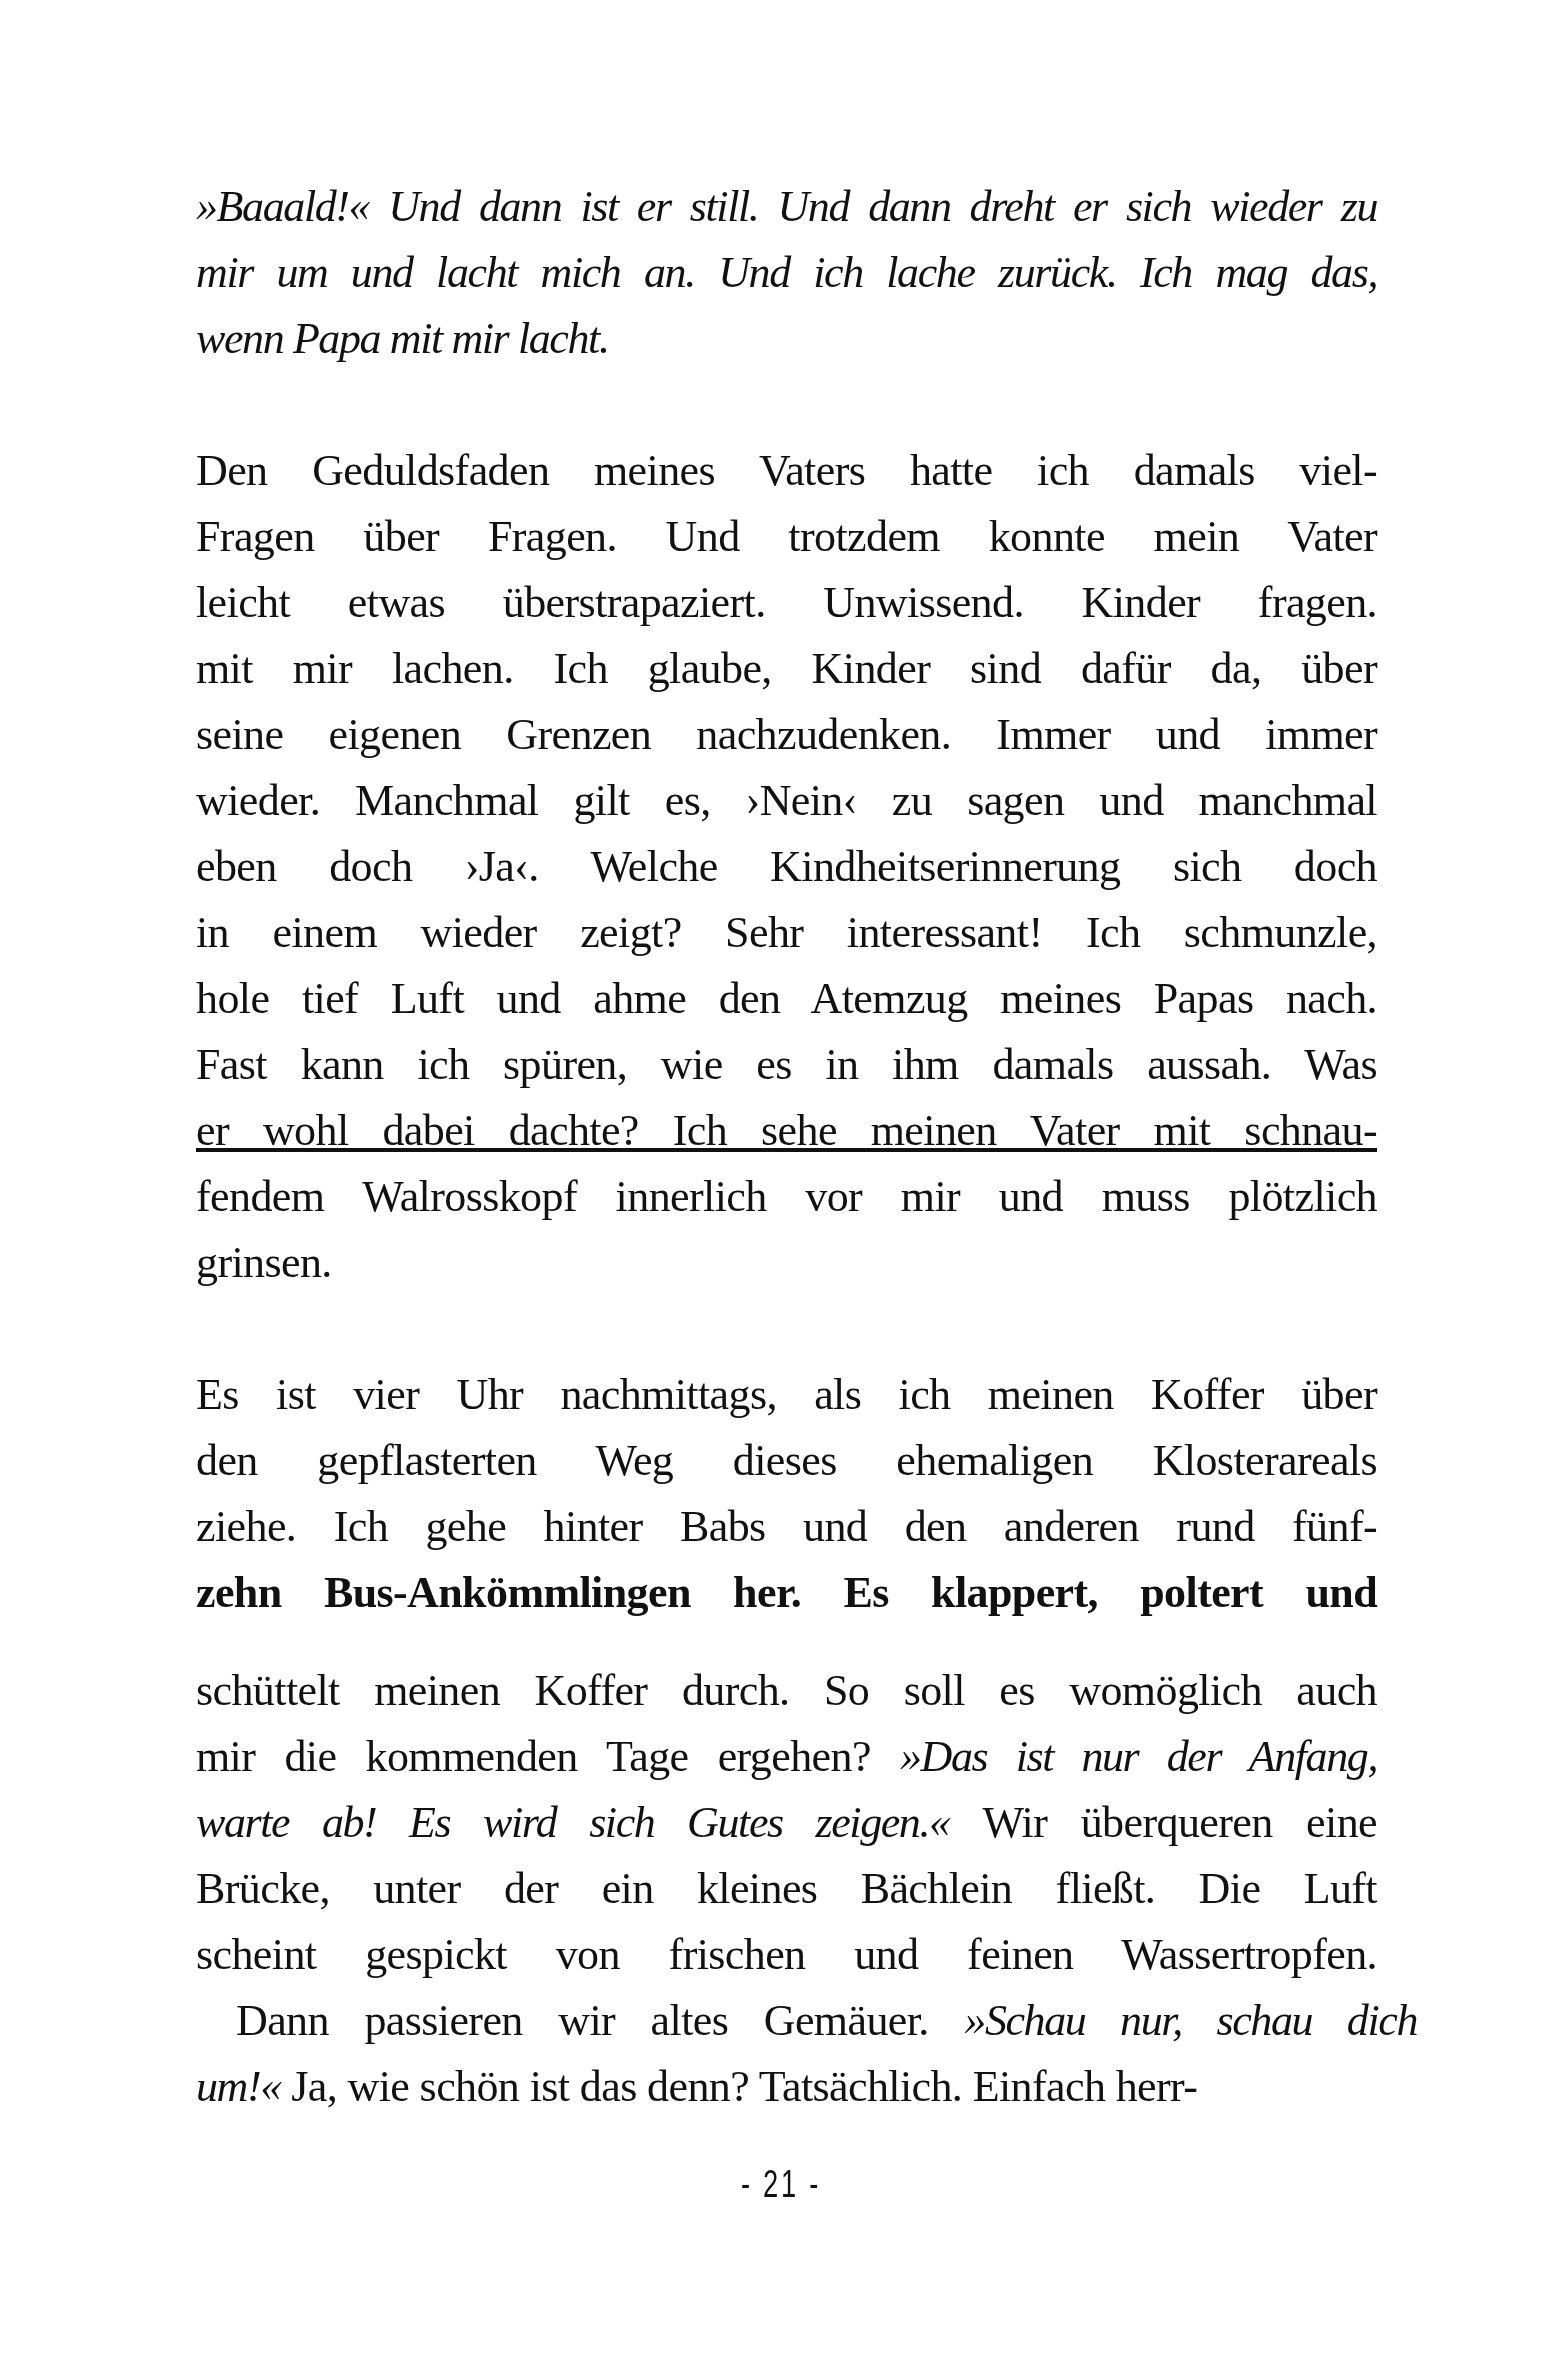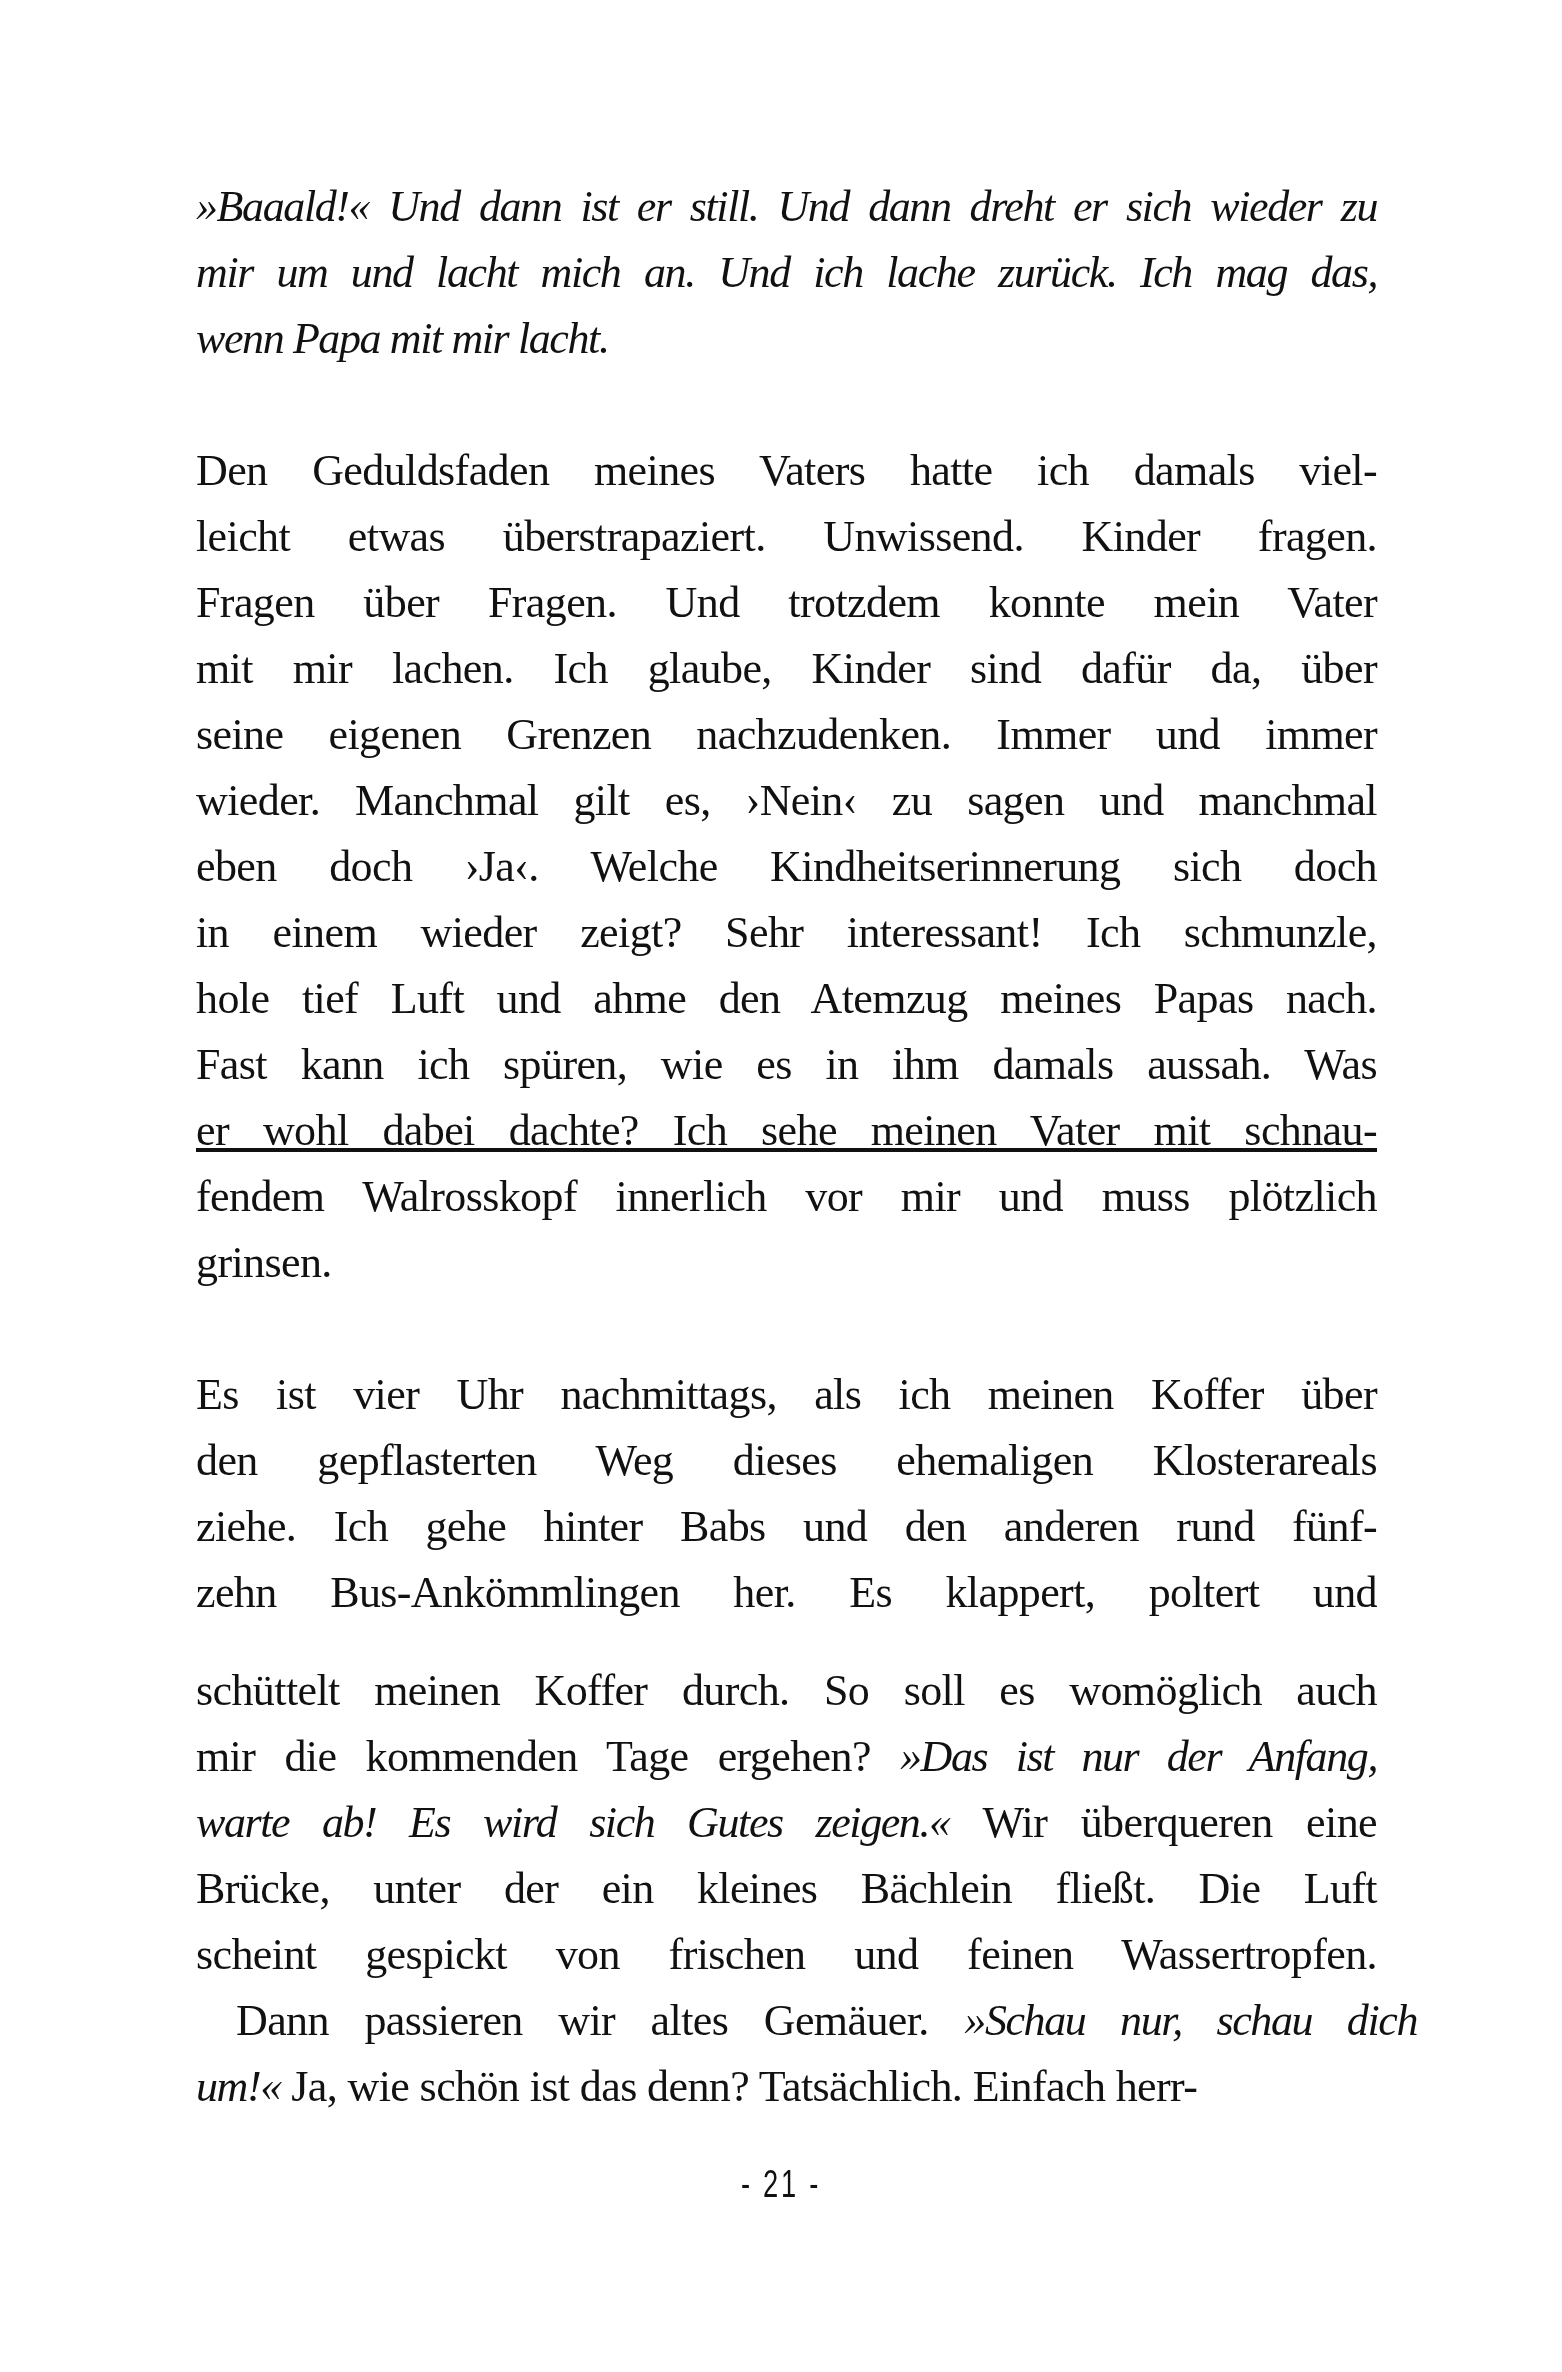--- a/index.html
+++ b/index.html
@@ -62,39 +62,39 @@
 <div class="page">
   <div id="paragraphs">
       <div>
         <span class="line" style="display: block; text-align-last: justify; width: 1181px;"><span class="it">»Baaald!« Und dann ist er still. Und dann dreht er sich wieder zu</span></span>
         <span class="line" style="display: block; text-align-last: justify; width: 1181px;"><span class="it">mir um und lacht mich an. Und ich lache zurück. Ich mag das,</span></span>
         <span class="line last" style="display: block; text-align-last: left; width: 1181px;"><span class="it">wenn Papa mit mir lacht.</span></span>
       </div>
       <div class="gap"></div>
       <div>
         <span class="line" style="display: block; text-align-last: justify; width: 1181px;"><span>Den Geduldsfaden meines Vaters hatte ich damals viel-</span></span>
+        <span class="line" style="display: block; text-align-last: justify; width: 1181px;"><span>Fragen über Fragen. Und trotzdem konnte mein Vater</span></span>
         <span class="line" style="display: block; text-align-last: justify; width: 1181px;"><span>leicht etwas überstrapaziert. Unwissend. Kinder fragen.</span></span>
-        <span class="line" style="display: block; text-align-last: justify; width: 1181px;"><span>Fragen über Fragen. Und trotzdem konnte mein Vater</span></span>
         <span class="line" style="display: block; text-align-last: justify; width: 1181px;"><span>mit mir lachen. Ich glaube, Kinder sind dafür da, über</span></span>
         <span class="line" style="display: block; text-align-last: justify; width: 1181px;"><span>seine eigenen Grenzen nachzudenken. Immer und immer</span></span>
         <span class="line" style="display: block; text-align-last: justify; width: 1181px;"><span>wieder. Manchmal gilt es, ›Nein‹ zu sagen und manchmal</span></span>
         <span class="line" style="display: block; text-align-last: justify; width: 1181px;"><span>eben doch ›Ja‹. Welche Kindheitserinnerung sich doch</span></span>
         <span class="line" style="display: block; text-align-last: justify; width: 1181px;"><span>in einem wieder zeigt? Sehr interessant! Ich schmunzle,</span></span>
         <span class="line" style="display: block; text-align-last: justify; width: 1181px;"><span>hole tief Luft und ahme den Atemzug meines Papas nach.</span></span>
         <span class="line" style="display: block; text-align-last: justify; width: 1181px;"><span>Fast kann ich spüren, wie es in ihm damals aussah. Was</span></span>
         <span class="line" style="display: block; text-align-last: justify; width: 1181px; text-decoration: underline;"><span>er wohl dabei dachte? Ich sehe meinen Vater mit schnau-</span></span>
         <span class="line" style="display: block; text-align-last: justify; width: 1181px;"><span>fendem Walrosskopf innerlich vor mir und muss plötzlich</span></span>
         <span class="line last" style="display: block; text-align-last: left; width: 1181px;"><span>grinsen.</span></span>
       </div>
       <div class="gap"></div>
       <div>
         <span class="line" style="display: block; text-align-last: justify; width: 1181px;"><span>Es ist vier Uhr nachmittags, als ich meinen Koffer über</span></span>
         <span class="line" style="display: block; text-align-last: justify; width: 1181px;"><span>den gepflasterten Weg dieses ehemaligen Klosterareals</span></span>
         <span class="line" style="display: block; text-align-last: justify; width: 1181px;"><span>ziehe. Ich gehe hinter Babs und den anderen rund fünf-</span></span>
-        <span class="line" style="display: block; text-align-last: justify; width: 1181px;"><span>zehn Bus-Ankömmlingen her. Es klappert, poltert und</span></span>
+        <span class="line" style="display: block; text-align-last: justify; width: 1181px; font-weight: bold;"><span>zehn Bus-Ankömmlingen her. Es klappert, poltert und</span></span>
         <span class="line" style="display: block; text-align-last: justify; width: 1181px; margin-top: 32px;"><span>schüttelt meinen Koffer durch. So soll es womöglich auch</span></span>
         <span class="line" style="display: block; text-align-last: justify; width: 1181px;"><span>mir die kommenden Tage ergehen? </span><span class="it">»Das ist nur der Anfang,</span></span>
         <span class="line" style="display: block; text-align-last: justify; width: 1181px;"><span class="it">warte ab! Es wird sich Gutes zeigen.«</span><span> Wir überqueren eine</span></span>
         <span class="line" style="display: block; text-align-last: justify; width: 1181px;"><span>Brücke, unter der ein kleines Bächlein fließt. Die Luft</span></span>
         <span class="line" style="display: block; text-align-last: justify; width: 1181px;"><span>scheint gespickt von frischen und feinen Wassertropfen.</span></span>
         <span class="line" style="display: block; text-align-last: justify; width: 1181px; margin-left: 40px;"><span>Dann passieren wir altes Gemäuer. </span><span class="it">»Schau nur, schau dich</span></span>
         <span class="line last" style="display: block; text-align-last: left; width: 1181px;"><span class="it">um!«</span><span> Ja, wie schön ist das denn? Tatsächlich. Einfach herr-</span></span>
       </div>
     </div>
 </div>

